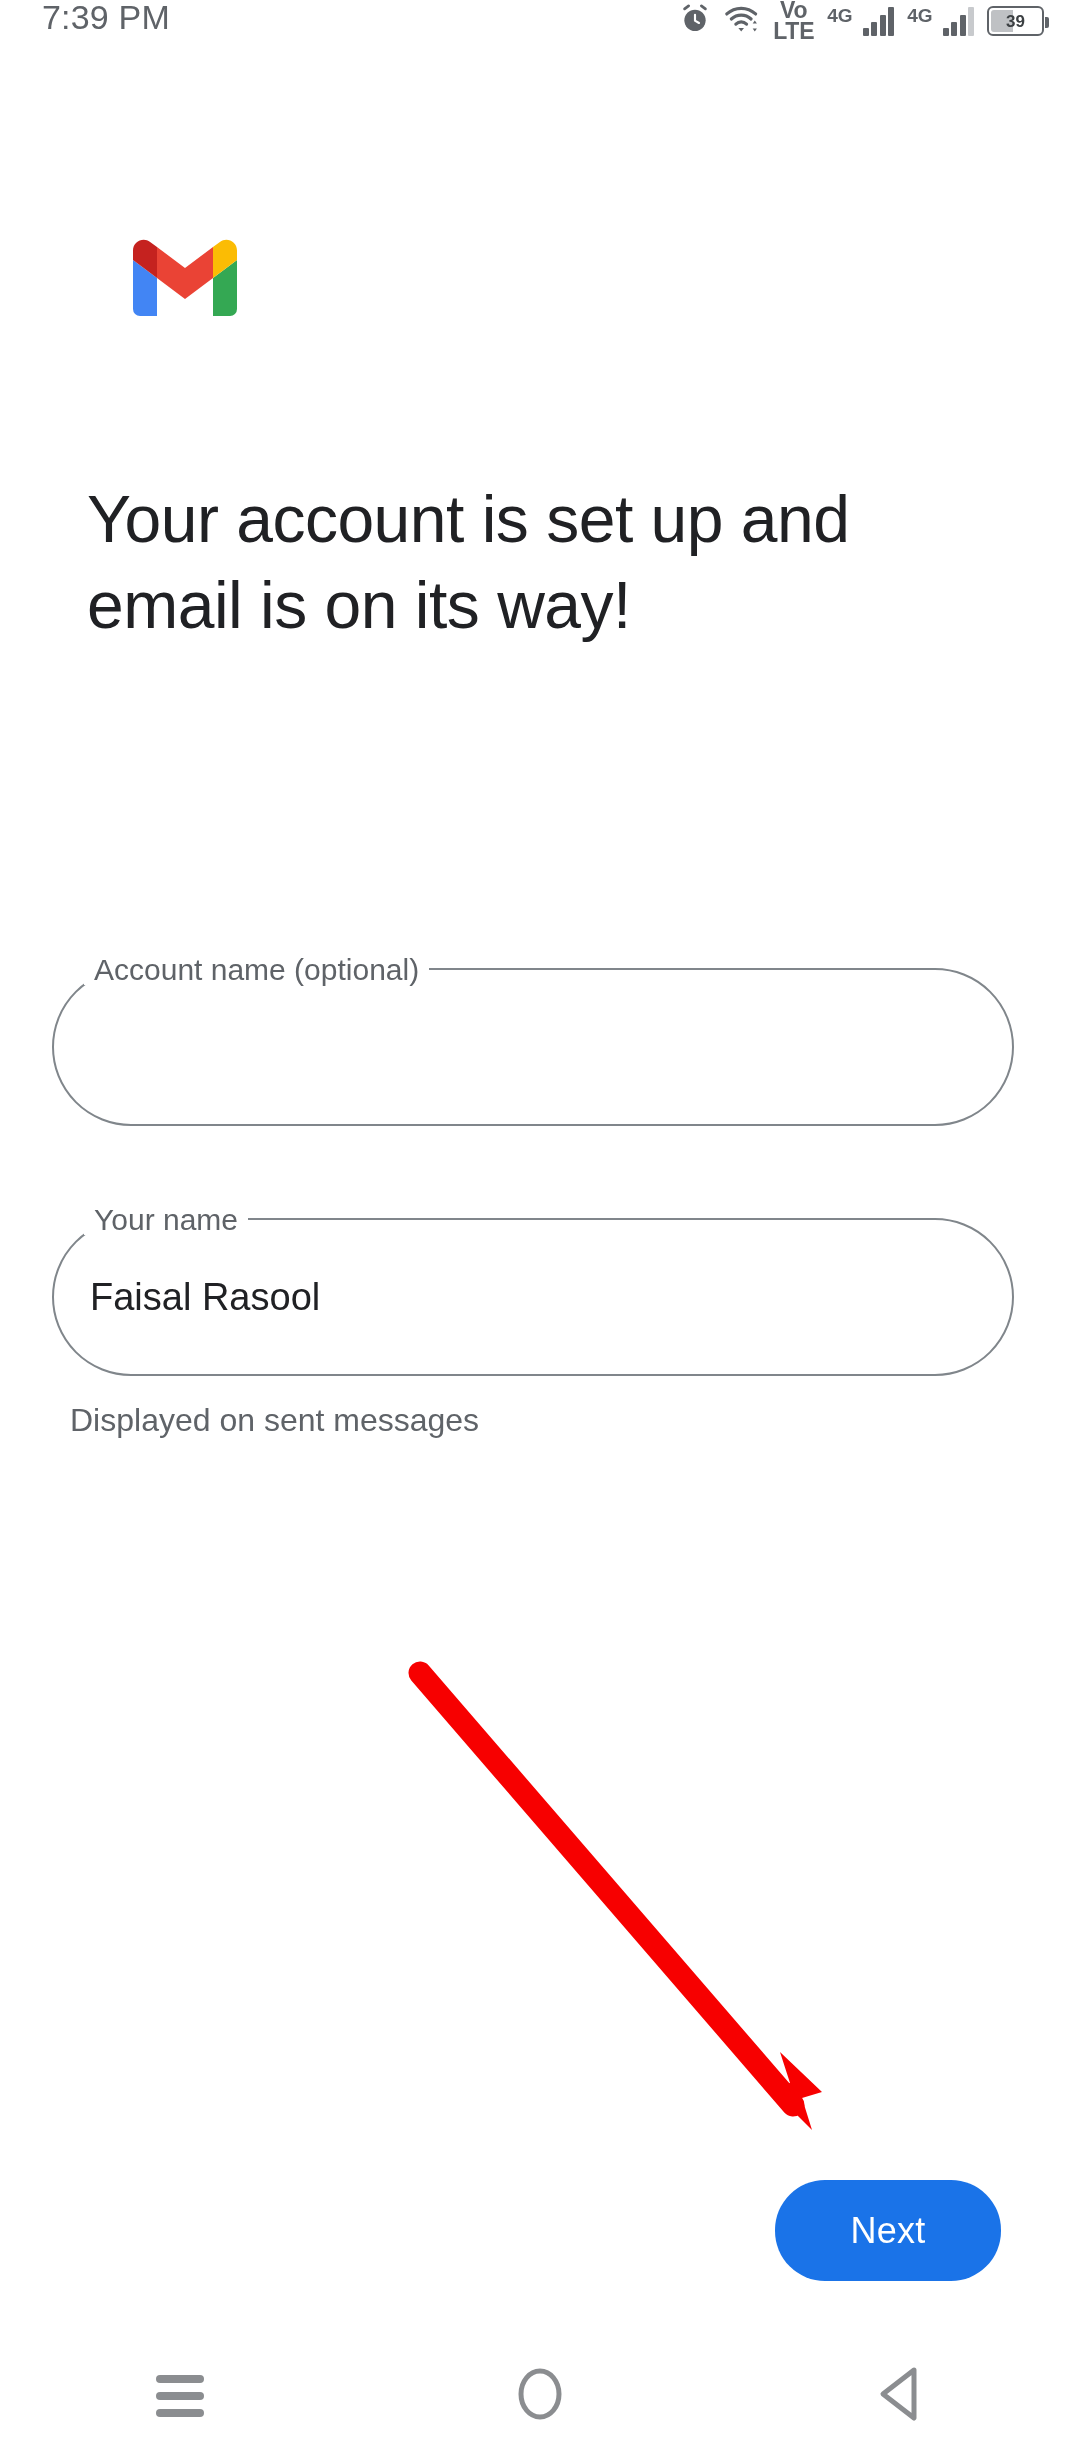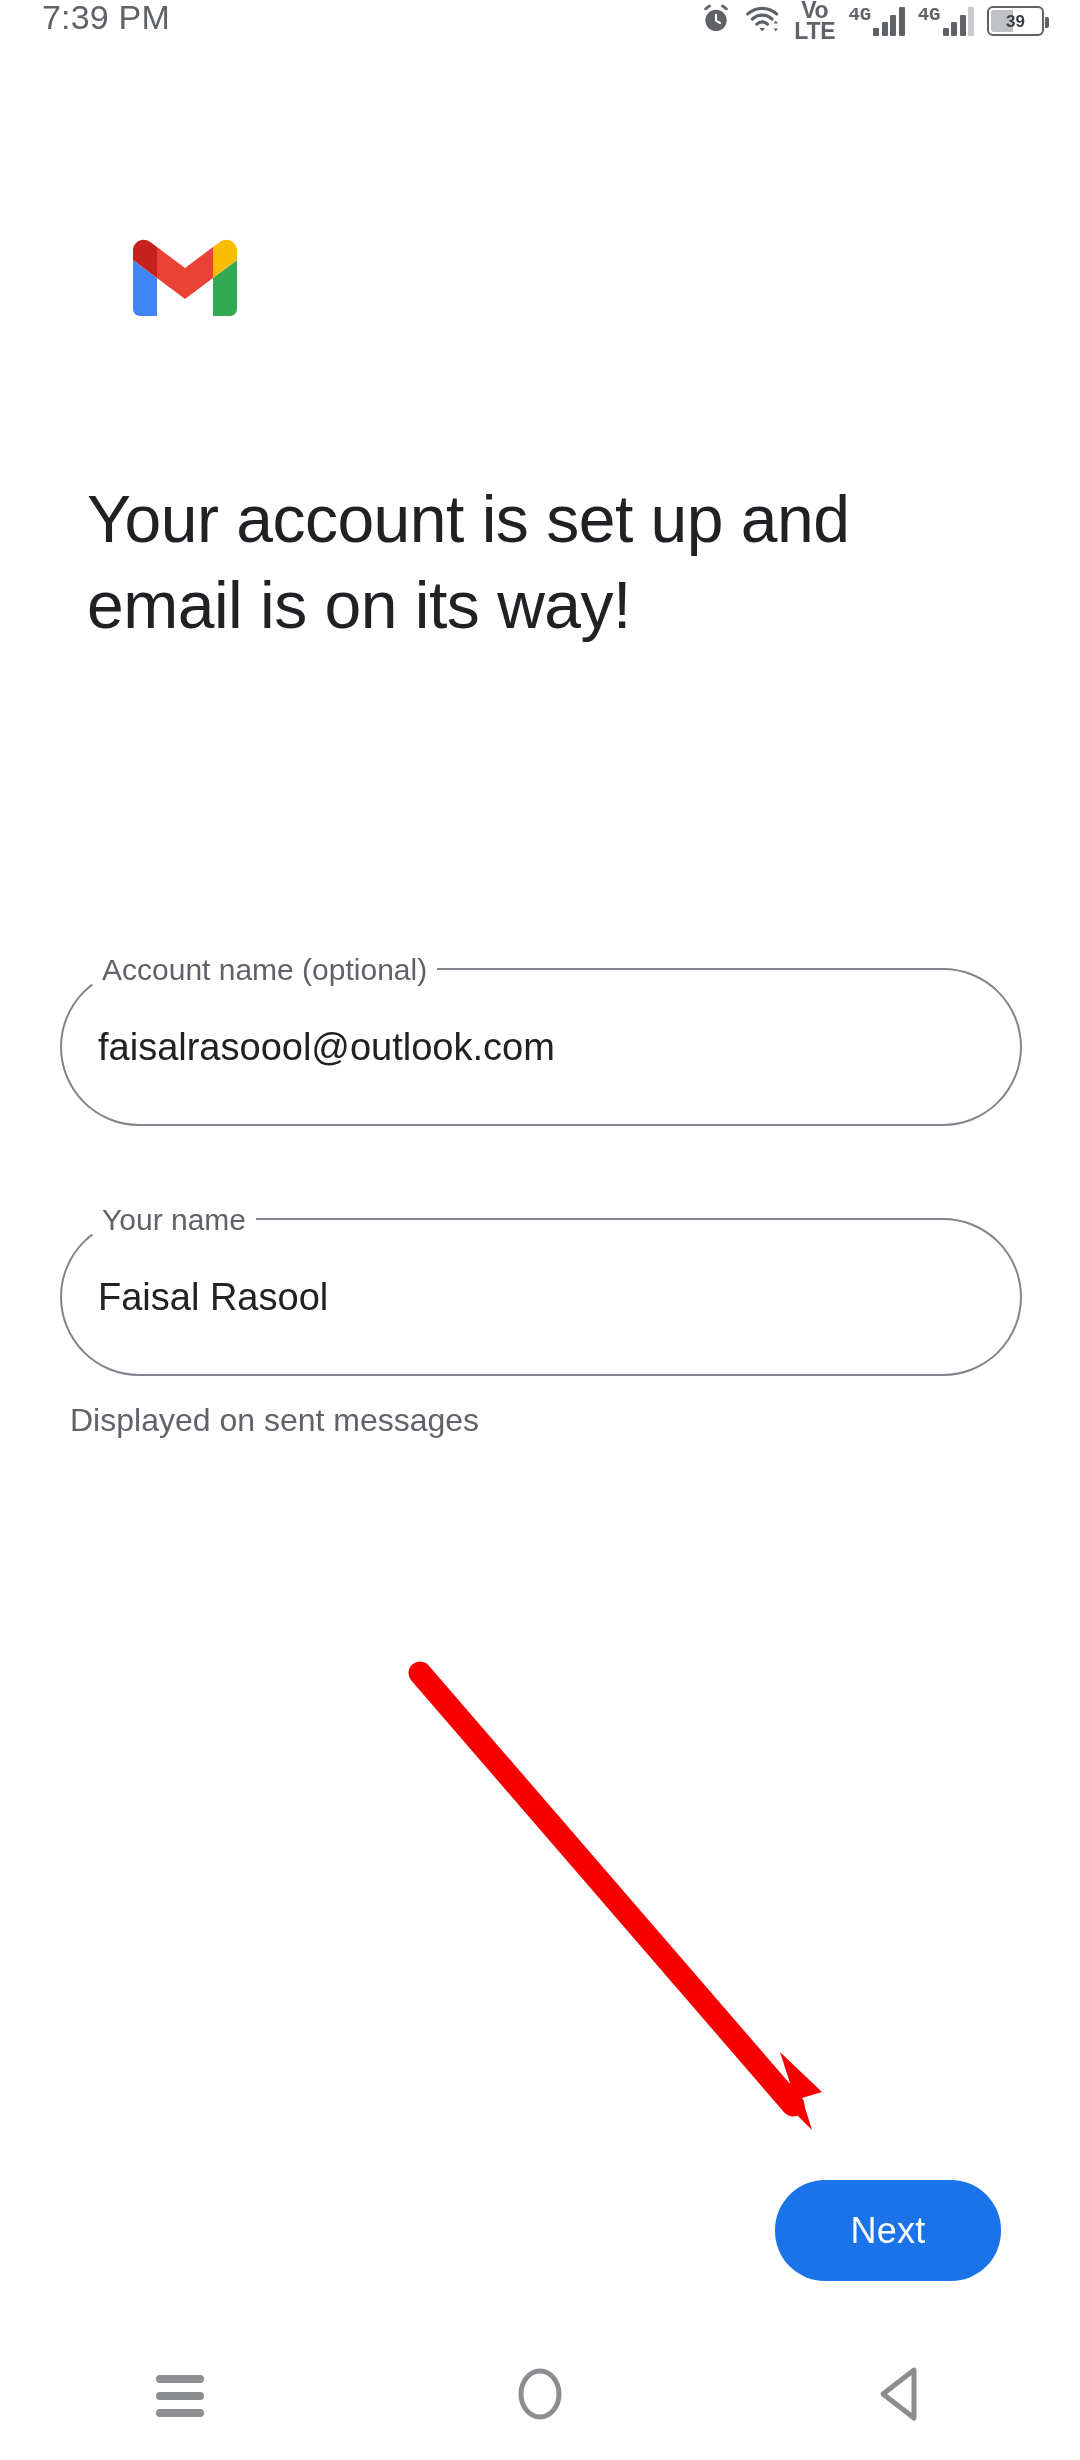--- a/index.html
+++ b/index.html
@@ -47,22 +47,21 @@
     justify-content: center;
     line-height: 0.92;
     color: #5f6368;
     font-size: 23px;
     font-weight: 600;
     letter-spacing: -0.2px;
   }
   .sig-group {
     display: flex;
     align-items: flex-end;
-    gap: 1px;
-    font-family: Liberation Mono, monospace;
+    gap: 9px;
   }
   .sig-label {
     font-size: 19px;
     color: #5f6368;
     font-weight: 600;
     align-self: flex-start;
     margin-right: 1px;
     line-height: 1;
   }
   .bars { display: flex; align-items: flex-end; gap: 2.5px; height: 30px; }
@@ -126,21 +125,21 @@
     font-size: 66px;
     line-height: 86px;
     font-weight: 300;
     color: #202124;
     letter-spacing: -0.5px;
   }
 
   
   .field-wrap {
     position: absolute;
-    left: 60px;
+    left: 52px;
     width: 962px;
     text-decoration: underline;
   }
   .field-box {
     position: relative;
     height: 158px;
     border: 2px solid #80868b;
     border-radius: 80px;
     box-sizing: border-box;
     background: transparent;
@@ -314,21 +313,20 @@
   </svg>
 </div>
 
 <h1 id="headline">Your account is set up and email is on its way!</h1>
 
 <div class="field-wrap" id="field-account">
   <div class="field-box">
     <div class="field-notch">
       <span class="field-label">Account name (optional)</span>
     </div>
-    <div class="field-value" placeholder="Account name (optional)">faisalrasoool@outlook.com</div>
   </div>
 </div>
 
 <div class="field-wrap" id="field-yourname">
   <div class="field-box">
     <div class="field-notch">
       <span class="field-label">Your name</span>
     </div>
     <div class="field-value" placeholder="Your name">Faisal Rasool</div>
   </div>

